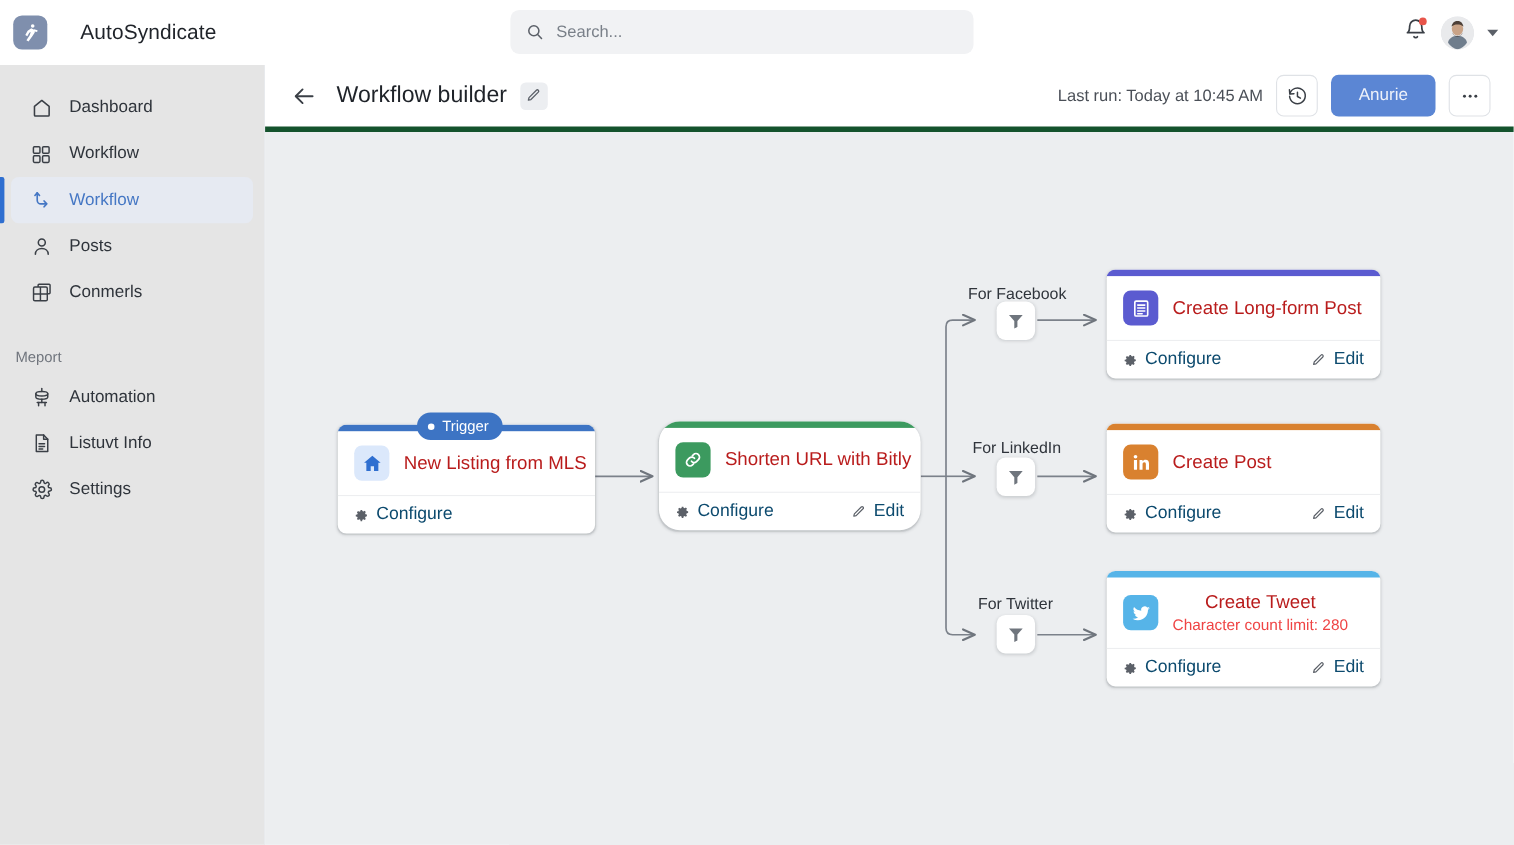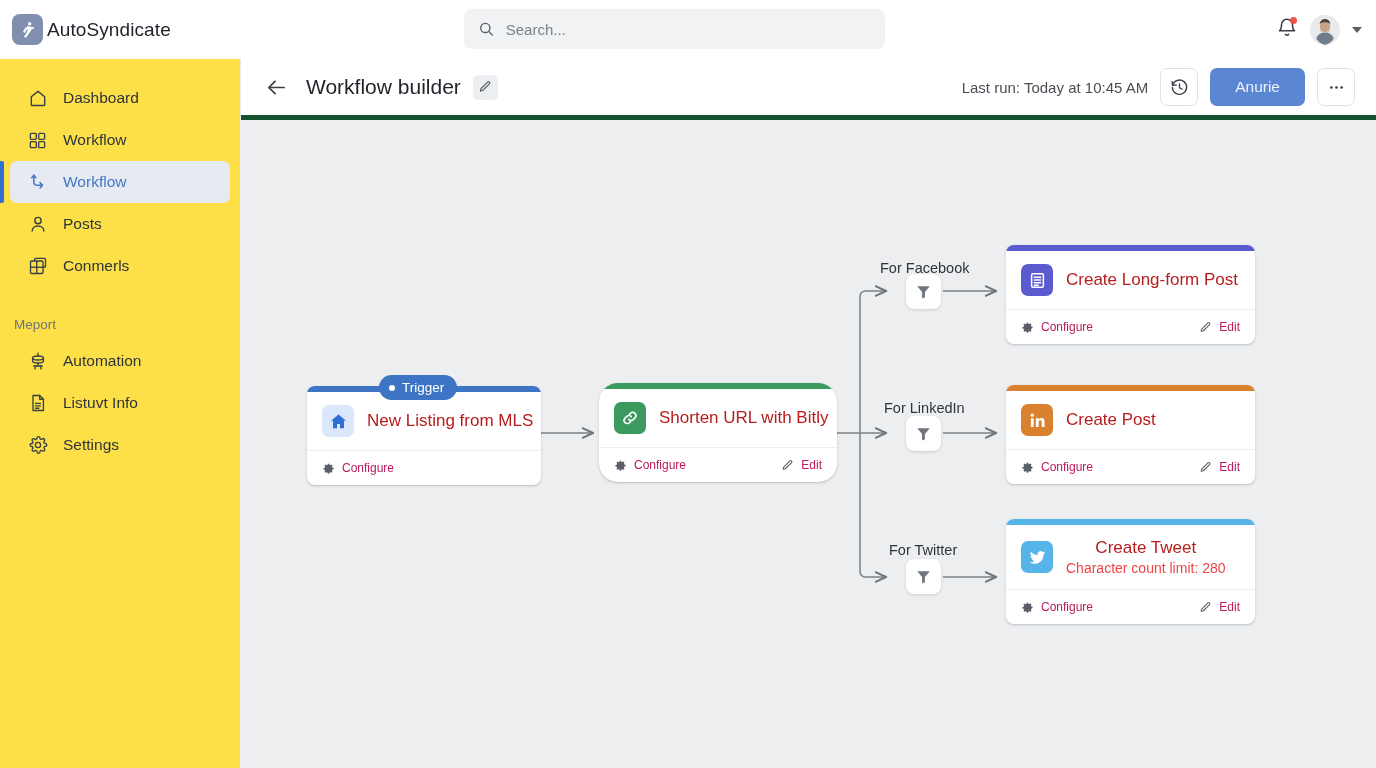--- a/index.html
+++ b/index.html
@@ -10,21 +10,21 @@
     overflow: hidden;
   }
 
   
   #topbar {
     position: absolute; top: 0; left: 0; width: 1376px; height: 59px;
     background: #ffffff;
     display: flex; align-items: center;
     z-index: 10;
   }
-  #brand { display: flex; align-items: center; gap: 4px; margin-left: 12px; }
+  #brand { display: flex; align-items: center; gap: 30px; margin-left: 12px; }
   #brand-logo {
     width: 31px; height: 31px; border-radius: 8px;
     background: #7f8fad;
     display: flex; align-items: center; justify-content: center;
   }
   #brand-name { font-size: 19px; color: #1f2329; letter-spacing: .1px; }
 
   #search-wrap {
     position: absolute; left: 464px; top: 9px;
     width: 421px; height: 40px;
@@ -48,21 +48,21 @@
   }
   .chev-down {
     width: 0; height: 0;
     border-left: 5px solid transparent; border-right: 5px solid transparent;
     border-top: 6px solid #5b6068;
   }
 
   
   #sidebar {
     position: absolute; left: 0; top: 59px; width: 241px; height: 709px;
-    background: #fde047;
+    background: #e5e5e5;
     border-right: 1px solid #e8eaed;
     padding-top: 18px;
   }
   .nav-item {
     position: relative;
     height: 42px; margin: 0 10px; border-radius: 7px;
     display: flex; align-items: center; gap: 15px; padding-left: 17px;
     font-size: 15.5px; color: #2f343b; cursor: pointer;
   }
   .nav-item.active { background: #e6eaf2; color: #4577c4; }
@@ -133,21 +133,21 @@
   .node-text { display: flex; flex-direction: column; gap: 2px; min-width: 0; }
   .node-title { font-size: 17px; color: #b91c1c; white-space: nowrap; text-align: center; }
   .node-sub { font-size: 14px; color: #ef4444; white-space: nowrap; }
   .node-footer {
     border-top: 1px solid #edeef0;
     height: 35px; display: flex; align-items: center;
     padding: 0 15px; gap: 7px;
   }
   .foot-link {
     display: flex; align-items: center; gap: 7px;
-    font-size: 12px; color: #be185d; cursor: pointer;
+    font-size: 16px; color: #0c4a6e; cursor: pointer;
   }
   .foot-link.right { margin-left: auto; }
 
   
   #trigger-pill {
     position: absolute; left: 379px; top: 375px;
     height: 25px; padding: 0 13px 0 10px; border-radius: 13px;
     background: #3d74c4; color: #ffffff; font-size: 13.5px;
     display: flex; align-items: center; gap: 7px; z-index: 5;
   }

